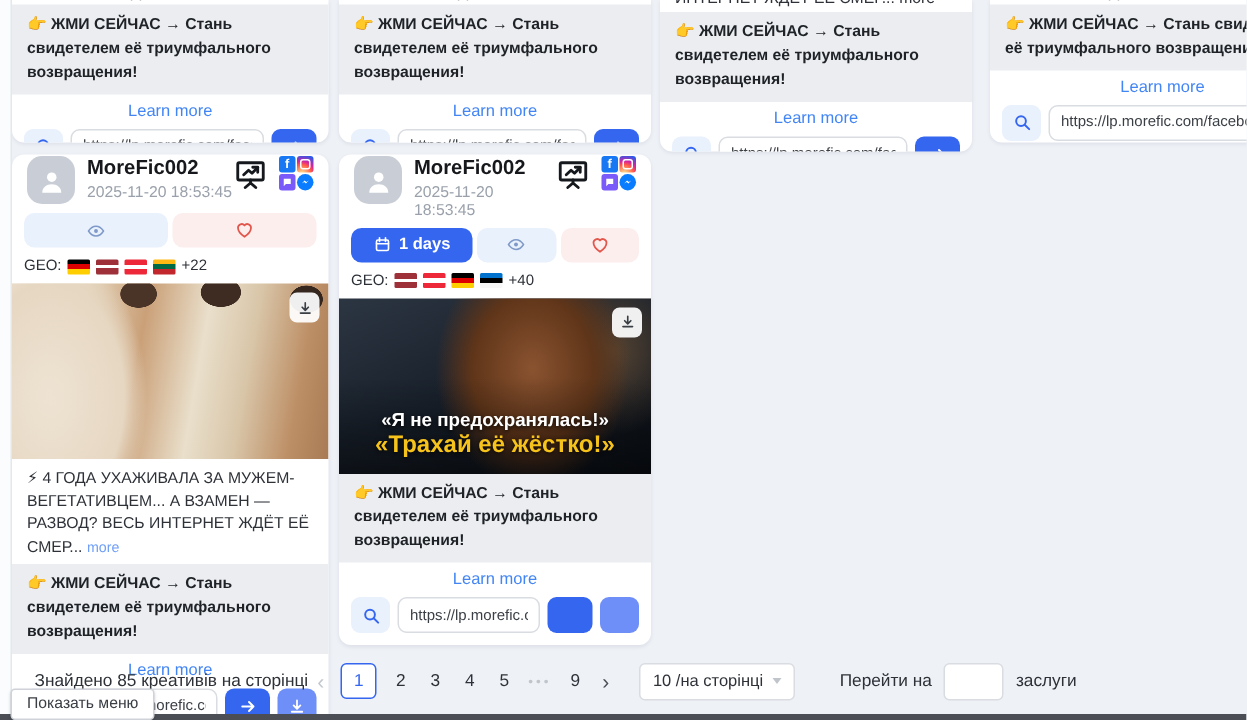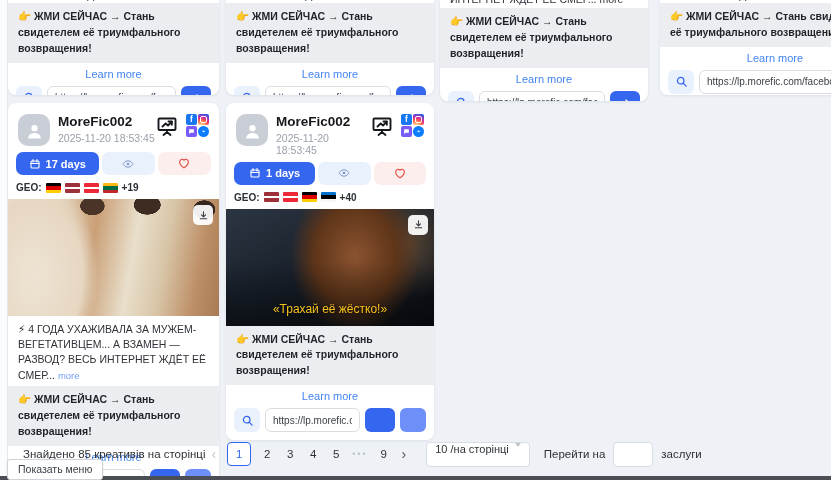--- a/index.html
+++ b/index.html
@@ -28,41 +28,41 @@
   .banner{background:#ebedf0;padding:6px 10px;font-size:10.5px;font-weight:bold;color:#1f2328;line-height:1.52}
   .learn{color:#4285f4;text-align:center;font-size:11px;margin:5px 0 4px;cursor:pointer}
   
   .urlrow{display:flex;align-items:center;gap:5px;padding:2px 8px 8px}
   .iconbtn{width:26px;height:24px;border-radius:6px;display:flex;align-items:center;justify-content:center;flex:none;cursor:pointer}
   .search-btn{background:#e9f1fd}
   .url-input{flex:1;min-width:0;height:22px;border:1px solid #d9dce1;border-radius:6px;padding:0 7px;font-size:10px;color:#3a3f45;font-family:inherit;background:#fff;outline:none}
   .go-btn{background:#3566f0;width:30px}
   .dl-btn{background:#6e8ef8;width:26px}
   
-  .chead{display:flex;padding:11px 10px 3px;align-items:flex-start}
+  .chead{display:flex;padding:1px 10px 3px;align-items:flex-start}
   .avatar{width:32px;height:32px;border-radius:10px;background:#c9ced6;flex:none;display:flex;align-items:center;justify-content:center;overflow:hidden}
   .cinfo{margin-left:8px;flex:1;min-width:0}
   .cname{font-size:13.5px;font-weight:bold;color:#16181c;line-height:1.15}
   .cdate{font-size:10.5px;color:#9aa1ab;margin-top:2px}
   .cicons{display:flex;gap:7px;align-items:flex-start;flex:none}
   .minigrid{display:grid;grid-template-columns:11px 11px;grid-gap:1px}
   .mini{width:11px;height:11px;border-radius:2px;display:flex;align-items:center;justify-content:center;font-size:8.5px;font-weight:bold;color:#fff;line-height:1}
   .fb{background:#1877f2}
   .ig{background:radial-gradient(circle at 30% 110%, #fdf497 0%, #fd5949 45%, #d6249f 60%, #285AEB 90%)}
   .ig-ring{width:5px;height:5px;border:1px solid #fff;border-radius:2px}
   .an{background:#7a5af8}
   .msg{background:#0a7cff;border-radius:50%}
   
   .badges{display:flex;gap:3px;padding:3px 8px 0}
   .pill{height:23px;border-radius:7px;display:flex;align-items:center;justify-content:center;gap:5px;cursor:pointer}
   .b-days{flex:1.55;background:#3566f0;color:#fff;font-size:11px;font-weight:bold}
   .b-eye{flex:1;background:#e9f1fd}
   .b-heart{flex:1;background:#fdeeee}
   
-  .geo{display:flex;align-items:center;gap:4px;padding:7px 8px 6px;font-size:10px;font-weight:bold;color:#2b2f36}
+  .geo{display:flex;align-items:center;gap:4px;padding:7px 8px 6px;font-size:10px;font-weight:normal;color:#2b2f36}
   .flag{width:15px;height:10px;display:inline-block;border-radius:1px;flex:none}
   .flag-germany{background:linear-gradient(#000 33%, #dd0000 33% 66%, #ffce00 66%)}
   .flag-latvia{background:linear-gradient(#9e3039 40%, #fff 40% 60%, #9e3039 60%)}
   .flag-austria{background:linear-gradient(#ed2939 36%, #fff 36% 64%, #ed2939 64%)}
   .flag-lithuania{background:linear-gradient(#fdb913 33%, #006a44 33% 66%, #c1272d 66%)}
   .flag-estonia{background:linear-gradient(#0072ce 33%, #000 33% 66%, #f7f7f7 66%)}
   
   .cimg{height:117px;position:relative;overflow:hidden}
   .img1{background:
     radial-gradient(20px 15px at 40% 6%, #4a3428 60%, rgba(0,0,0,0) 62%),
@@ -71,36 +71,36 @@
     radial-gradient(90px 140px at 12% 65%, #eee3d3 0%, #e6d7c2 55%, rgba(0,0,0,0) 72%),
     linear-gradient(100deg, #efe6d7 0%, #e3d3ba 22%, #caa078 40%, #e9dfcb 58%, #d9c6a9 72%, #bd8f66 88%, #a87b55 100%)}
   .img2{background:
     linear-gradient(rgba(0,0,0,0) 45%, rgba(0,0,0,.45) 100%),
     radial-gradient(90px 110px at 62% 40%, #8a5330 0%, #5f3519 45%, rgba(0,0,0,0) 72%),
     radial-gradient(70px 80px at 88% 30%, rgba(96,74,52,.85) 0%, rgba(0,0,0,0) 70%),
     linear-gradient(155deg, #2c3642 0%, #19212c 45%, #0b0f15 100%)}
   .img-dl{position:absolute;top:6px;right:6px;width:20px;height:20px;background:rgba(255,255,255,.93);border-radius:5px;display:flex;align-items:center;justify-content:center;cursor:pointer}
   .overlay{position:absolute;left:0;right:0;bottom:10px;text-align:center}
   .ov1{color:#fff;font-size:12.5px;font-weight:bold;text-shadow:0 1px 3px rgba(0,0,0,.8)}
-  .ov2{color:#f6c21c;font-size:12px;font-weight:normal;text-shadow:0 1px 3px rgba(0,0,0,.8);margin-top:1px}
+  .ov2{color:#f6c21c;font-size:16px;font-weight:bold;text-shadow:0 1px 3px rgba(0,0,0,.8);margin-top:1px}
   
   .ctext{padding:6px 10px 3px;font-size:10.5px;color:#2e3238;line-height:1.45}
   .more{color:#6f9ff7;font-size:9.5px;cursor:pointer}
   
   .pagination{position:absolute;left:8px;top:441px;width:820px;height:26px;display:flex;align-items:center;font-size:11.5px;color:#2e3238}
   .found{margin:0 4px 0 15px}
   .pages{display:flex;align-items:center;gap:9px}
   .chev{color:#c3c7ce;font-size:14px;cursor:pointer;padding:0 2px}
   .chev-r{color:#4b5058}
   .pg{min-width:14px;text-align:center;cursor:pointer}
   .page-active{width:22px;height:22px;border:1px solid #3566f0;border-radius:4px;color:#3566f0;background:#fff;display:flex;align-items:center;justify-content:center;cursor:pointer}
   .dots{color:#c0c4cb;font-size:9px;letter-spacing:2px}
-  .perpage{border:1px solid #d9dce1;border-radius:4px;height:23px;padding:0 8px;display:flex;gap:6px;font-size:11px;background:#fff;margin-left:18px;cursor:pointer}
+  .perpage{border:1px solid #d9dce1;border-radius:4px;height:23px;padding:0 8px;display:flex;align-items:center;gap:6px;font-size:11px;background:#fff;margin-left:18px;cursor:pointer}
   .caret{width:0;height:0;border-left:3.5px solid transparent;border-right:3.5px solid transparent;border-top:4px solid #c0c4cb}
-  .goto-label{margin-left:14px}
+  .goto-label{margin-left:30px}
   .goto-input{width:34px;height:21px;border:1px solid #d9dce1;border-radius:4px;background:#fff;margin:0 8px;outline:none;font-family:inherit;font-size:11px;text-align:center}
   
   .menu-tip{position:absolute;left:7px;top:459px;background:#fff;border:1px solid #cfd3d9;border-radius:3px;padding:3px 10px 4px;font-size:10.5px;color:#3a3f45;box-shadow:0 1px 2px rgba(0,0,0,.15);z-index:5;cursor:pointer}
   .bottom-strip{position:absolute;left:0;bottom:0;width:100%;height:4px;background:#4b4f55;z-index:4}
 </style>
 </head>
 <body>
 
 <div class="left-rail"></div>
 
@@ -158,46 +158,39 @@
             </span>
           <span class="mini msg">
               <svg width="7" height="7" viewBox="0 0 24 24" fill="#fff">
                 <path d="M4 15l6.5-7 4 3.5L20 8l-6.5 7-4-3.5z"></path>
               </svg>
             </span>
         </div>
       </div>
     </div>
     <div class="badges">
-      <div class="pill b-days">
-          <svg width="12" height="12" viewBox="0 0 24 24" fill="none" stroke="#fff" stroke-width="2.2" stroke-linecap="round">
-            <rect x="4" y="6" width="16" height="14" rx="2"></rect>
-            <path d="M8 3v5M16 3v5M4 11h16"></path>
-          </svg>
-          <span>17 days</span>
-        </div>
       <div class="pill b-eye">
           <svg width="14" height="12" viewBox="0 0 24 24" fill="none" stroke="#7f9ac8" stroke-width="2">
             <path d="M2 12s4-6.5 10-6.5S22 12 22 12s-4 6.5-10 6.5S2 12 2 12z"></path>
             <circle cx="12" cy="12" r="2.6" fill="#7f9ac8" stroke="none"></circle>
           </svg>
         </div>
       <div class="pill b-heart">
           <svg width="14" height="13" viewBox="0 0 24 24" fill="none" stroke="#e2574c" stroke-width="2.2">
             <path d="M12 20s-8-5.2-8-11a4.6 4.6 0 0 1 8-3.1A4.6 4.6 0 0 1 20 9c0 5.8-8 11-8 11z"></path>
           </svg>
         </div>
     </div>
     <div class="geo">
       <span>GEO:</span>
       <span class="flag flag-germany"></span>
       <span class="flag flag-latvia"></span>
       <span class="flag flag-austria"></span>
       <span class="flag flag-lithuania"></span>
-      <span class="geo-more">+19</span>
+      <span class="geo-more">+22</span>
     </div>
     <div class="cimg img1">
       <div class="img-dl">
           <svg width="11" height="11" viewBox="0 0 24 24" fill="none" stroke="#3a3f45" stroke-width="2.4" stroke-linecap="round" stroke-linejoin="round">
             <path d="M12 4v10M7.5 10.5L12 15l4.5-4.5M5 19h14"></path>
           </svg>
         </div>
     </div>
     <div class="ctext"><span>⚡ 4 ГОДА УХАЖИВАЛА ЗА МУЖЕМ-ВЕГЕТАТИВЦЕМ... А ВЗАМЕН — РАЗВОД? ВЕСЬ ИНТЕРНЕТ ЖДЁТ ЕЁ СМЕР...</span> <span class="more">more</span></div>
     <div class="banner">👉 ЖМИ СЕЙЧАС → Стань свидетелем её триумфального возвращения!</div>
@@ -312,20 +305,21 @@
       <span class="flag flag-estonia"></span>
       <span class="geo-more">+40</span>
     </div>
     <div class="cimg img2">
       <div class="img-dl">
           <svg width="11" height="11" viewBox="0 0 24 24" fill="none" stroke="#3a3f45" stroke-width="2.4" stroke-linecap="round" stroke-linejoin="round">
             <path d="M12 4v10M7.5 10.5L12 15l4.5-4.5M5 19h14"></path>
           </svg>
         </div>
       <div class="overlay">
+        <div class="ov1">«Я не предохранялась!»</div>
         <div class="ov2">«Трахай её жёстко!»</div>
       </div>
     </div>
     <div class="banner">👉 ЖМИ СЕЙЧАС → Стань свидетелем её триумфального возвращения!</div>
     <div class="learn">Learn more</div>
     <div class="urlrow">
       <div class="iconbtn search-btn">
           <svg width="13" height="13" viewBox="0 0 24 24" fill="none" stroke="#3566f0" stroke-width="2.4" stroke-linecap="round">
             <circle cx="10.5" cy="10.5" r="6"></circle>
             <path d="M15 15l5.5 5.5"></path>

